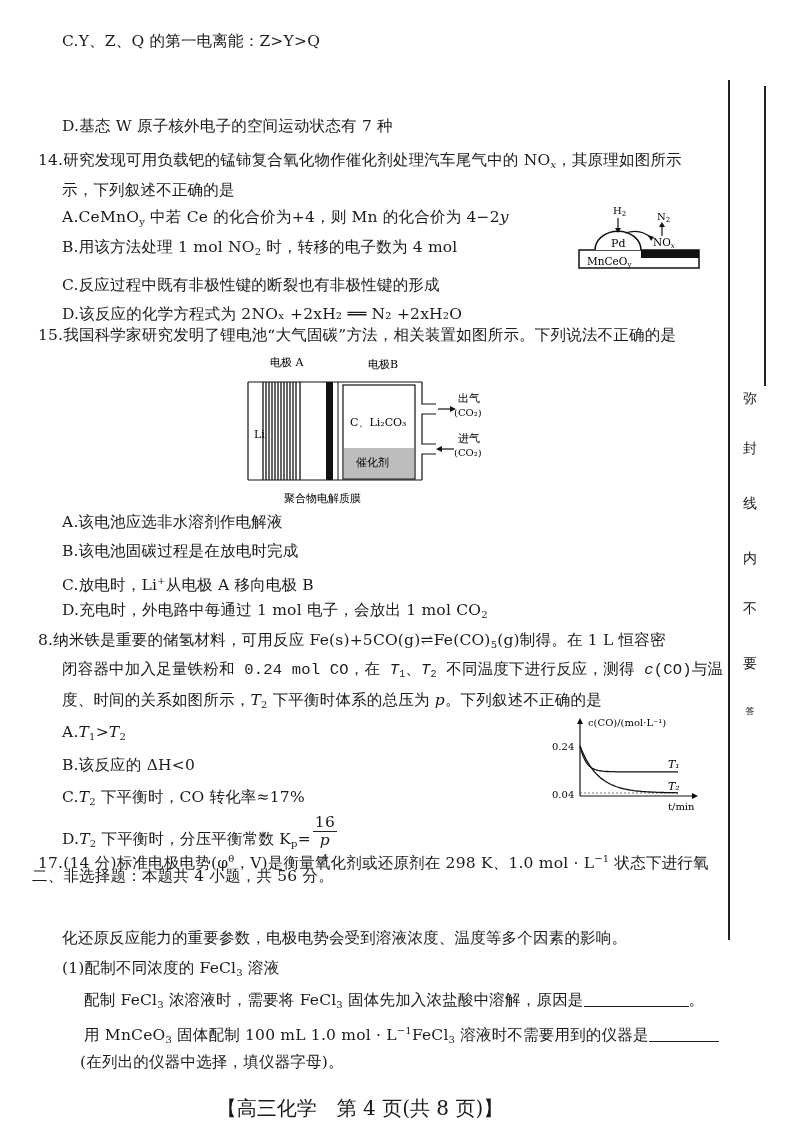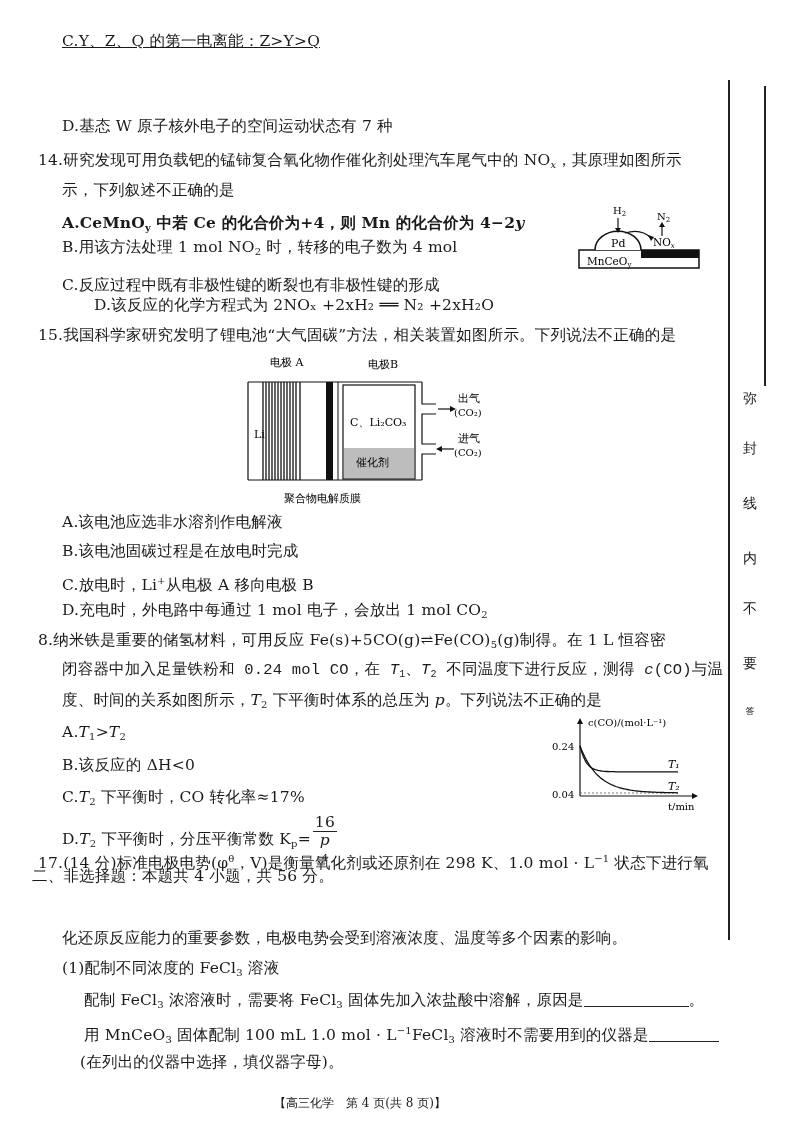--- a/index.html
+++ b/index.html
@@ -14,50 +14,50 @@
   .q { left: 38px; }
   .cont { left: 62px; }
   .sub { font-size: 10px; vertical-align: -3px; }
   .sup { font-size: 10px; vertical-align: 6px; }
   i { font-style: italic; }
   .bold { font-weight: normal; text-align: right; }
   .blank { display: inline-block; border-bottom: 1px solid #222; height: 16px; vertical-align: -2px; }
   .margin-line { position: absolute; background: #222; width: 2px; }
   .vtext { position: absolute; left: 740px; font-size: 14px; width: 20px; text-align: center; }
   svg text { font-family: "DejaVu Serif", "Liberation Serif", serif; }
-  .footer { position: absolute; top: 1095px; left: 0; width: 720px; text-align: center; font-size: 12px; }
+  .footer { position: absolute; top: 1095px; left: 0; width: 720px; text-align: center; font-size: 20px; }
   .frac { display: inline-block; vertical-align: middle; text-align: center; line-height: 17px; margin-left: 2px; }
   .frac span { display: block; }
   .frac .num { border-bottom: 1px solid #222; padding: 0 2px; }
 </style>
 </head>
 <body>
 
-<div class="line opt" style="top:31px;text-decoration:underline;">
+<div class="line opt" style="top:31px;">
   <span>C.</span><span>Y、Z、Q 的第一电离能：Z&gt;Y&gt;Q</span>
 </div>
 <div class="line opt" style="top:116px;">
   <span>D.</span><span>基态 W 原子核外电子的空间运动状态有 7 种</span>
 </div>
 
 <div class="line q" style="top:150px;">
   <span>14.</span><span>研究发现可用负载钯的锰铈复合氧化物作催化剂处理汽车尾气中的 NO</span><span class="sub" style="font-style:italic">x</span><span>，其原理如图所示</span>
 </div>
 <div class="line cont" style="top:180px;">示，下列叙述不正确的是</div>
 
-<div class="line opt" style="top:213px;font-weight:bold;">
+<div class="line opt" style="top:207px;">
   <span>A.</span><span>CeMnO</span><span class="sub">y</span><span> 中若 Ce 的化合价为+4，则 Mn 的化合价为 4−2</span><i>y</i>
 </div>
 <div class="line opt" style="top:237px;">
   <span>B.</span><span>用该方法处理 1 mol NO</span><span class="sub">2</span><span> 时，转移的电子数为 4 mol</span>
 </div>
 <div class="line opt" style="top:275px;">
   <span>C.</span><span>反应过程中既有非极性键的断裂也有非极性键的形成</span>
 </div>
-<div class="line opt" style="top:295px;margin-left:32px;">
+<div class="line opt" style="top:304px;">
   <span>D.</span><span>该反应的化学方程式为 2NOₓ +2xH₂ ══ N₂ +2xH₂O</span>
 </div>
 
 <svg style="position:absolute; left:575px; top:200px;" width="140" height="72">
   <rect x="4" y="50" width="120" height="18" fill="#fff" stroke="#111" stroke-width="1.5"></rect>
   <rect x="66" y="50" width="58" height="8" fill="#111"></rect>
   <path d="M 20 50 A 22 18 0 0 1 66 50" fill="#fff" stroke="#111" stroke-width="1.5"></path>
   <text x="36" y="47" font-size="11">Pd</text>
   <text x="12" y="65" font-size="10.5"><tspan>MnCeO</tspan><tspan font-size="7" dy="2">y</tspan></text>
   <text x="38" y="14" font-size="10"><tspan>H</tspan><tspan font-size="7" dy="2">2</tspan></text>
@@ -133,21 +133,21 @@
   <span>D.</span><span>充电时，外电路中每通过 1 mol 电子，会放出 1 mol CO</span><span class="sub">2</span>
 </div>
 
 <div class="line q" style="top:630px;">
   <span>8.</span><span>纳米铁是重要的储氢材料，可用反应 Fe(s)+5CO(g)⇌Fe(CO)</span><span class="sub">5</span><span>(g)制得。在 1 L 恒容密</span>
 </div>
 <div class="line cont" style="top:660px;font-family:Liberation Mono, monospace;">
   <span>闭容器中加入足量铁粉和 0.24 mol CO，在 </span><i>T</i><span class="sub">1</span>、<i>T</i><span class="sub">2</span><span> 不同温度下进行反应，测得 </span><i>c</i><span>(CO)与温</span>
 </div>
 <div class="line cont" style="top:690px;">
-  <span>度、时间的关系如图所示，</span><i>T</i><span class="sub">2</span><span> 下平衡时体系的总压为 </span><i>p</i><span>。下列说法不正确的是</span>
+  <span>度、时间的关系如图所示，</span><i>T</i><span class="sub">2</span><span> 下平衡时体系的总压为 </span><i>p</i><span>。下列叙述不正确的是</span>
 </div>
 
 <div class="line opt" style="top:722px;">
   <span>A.</span><i>T</i><span class="sub">1</span>&gt;<i>T</i><span class="sub">2</span>
 </div>
 <div class="line opt" style="top:755px;">
   <span>B.</span><span>该反应的 ΔH&lt;0</span>
 </div>
 <div class="line opt" style="top:787px;">
   <span>C.</span><i>T</i><span class="sub">2</span><span> 下平衡时，CO 转化率≈17%</span>

